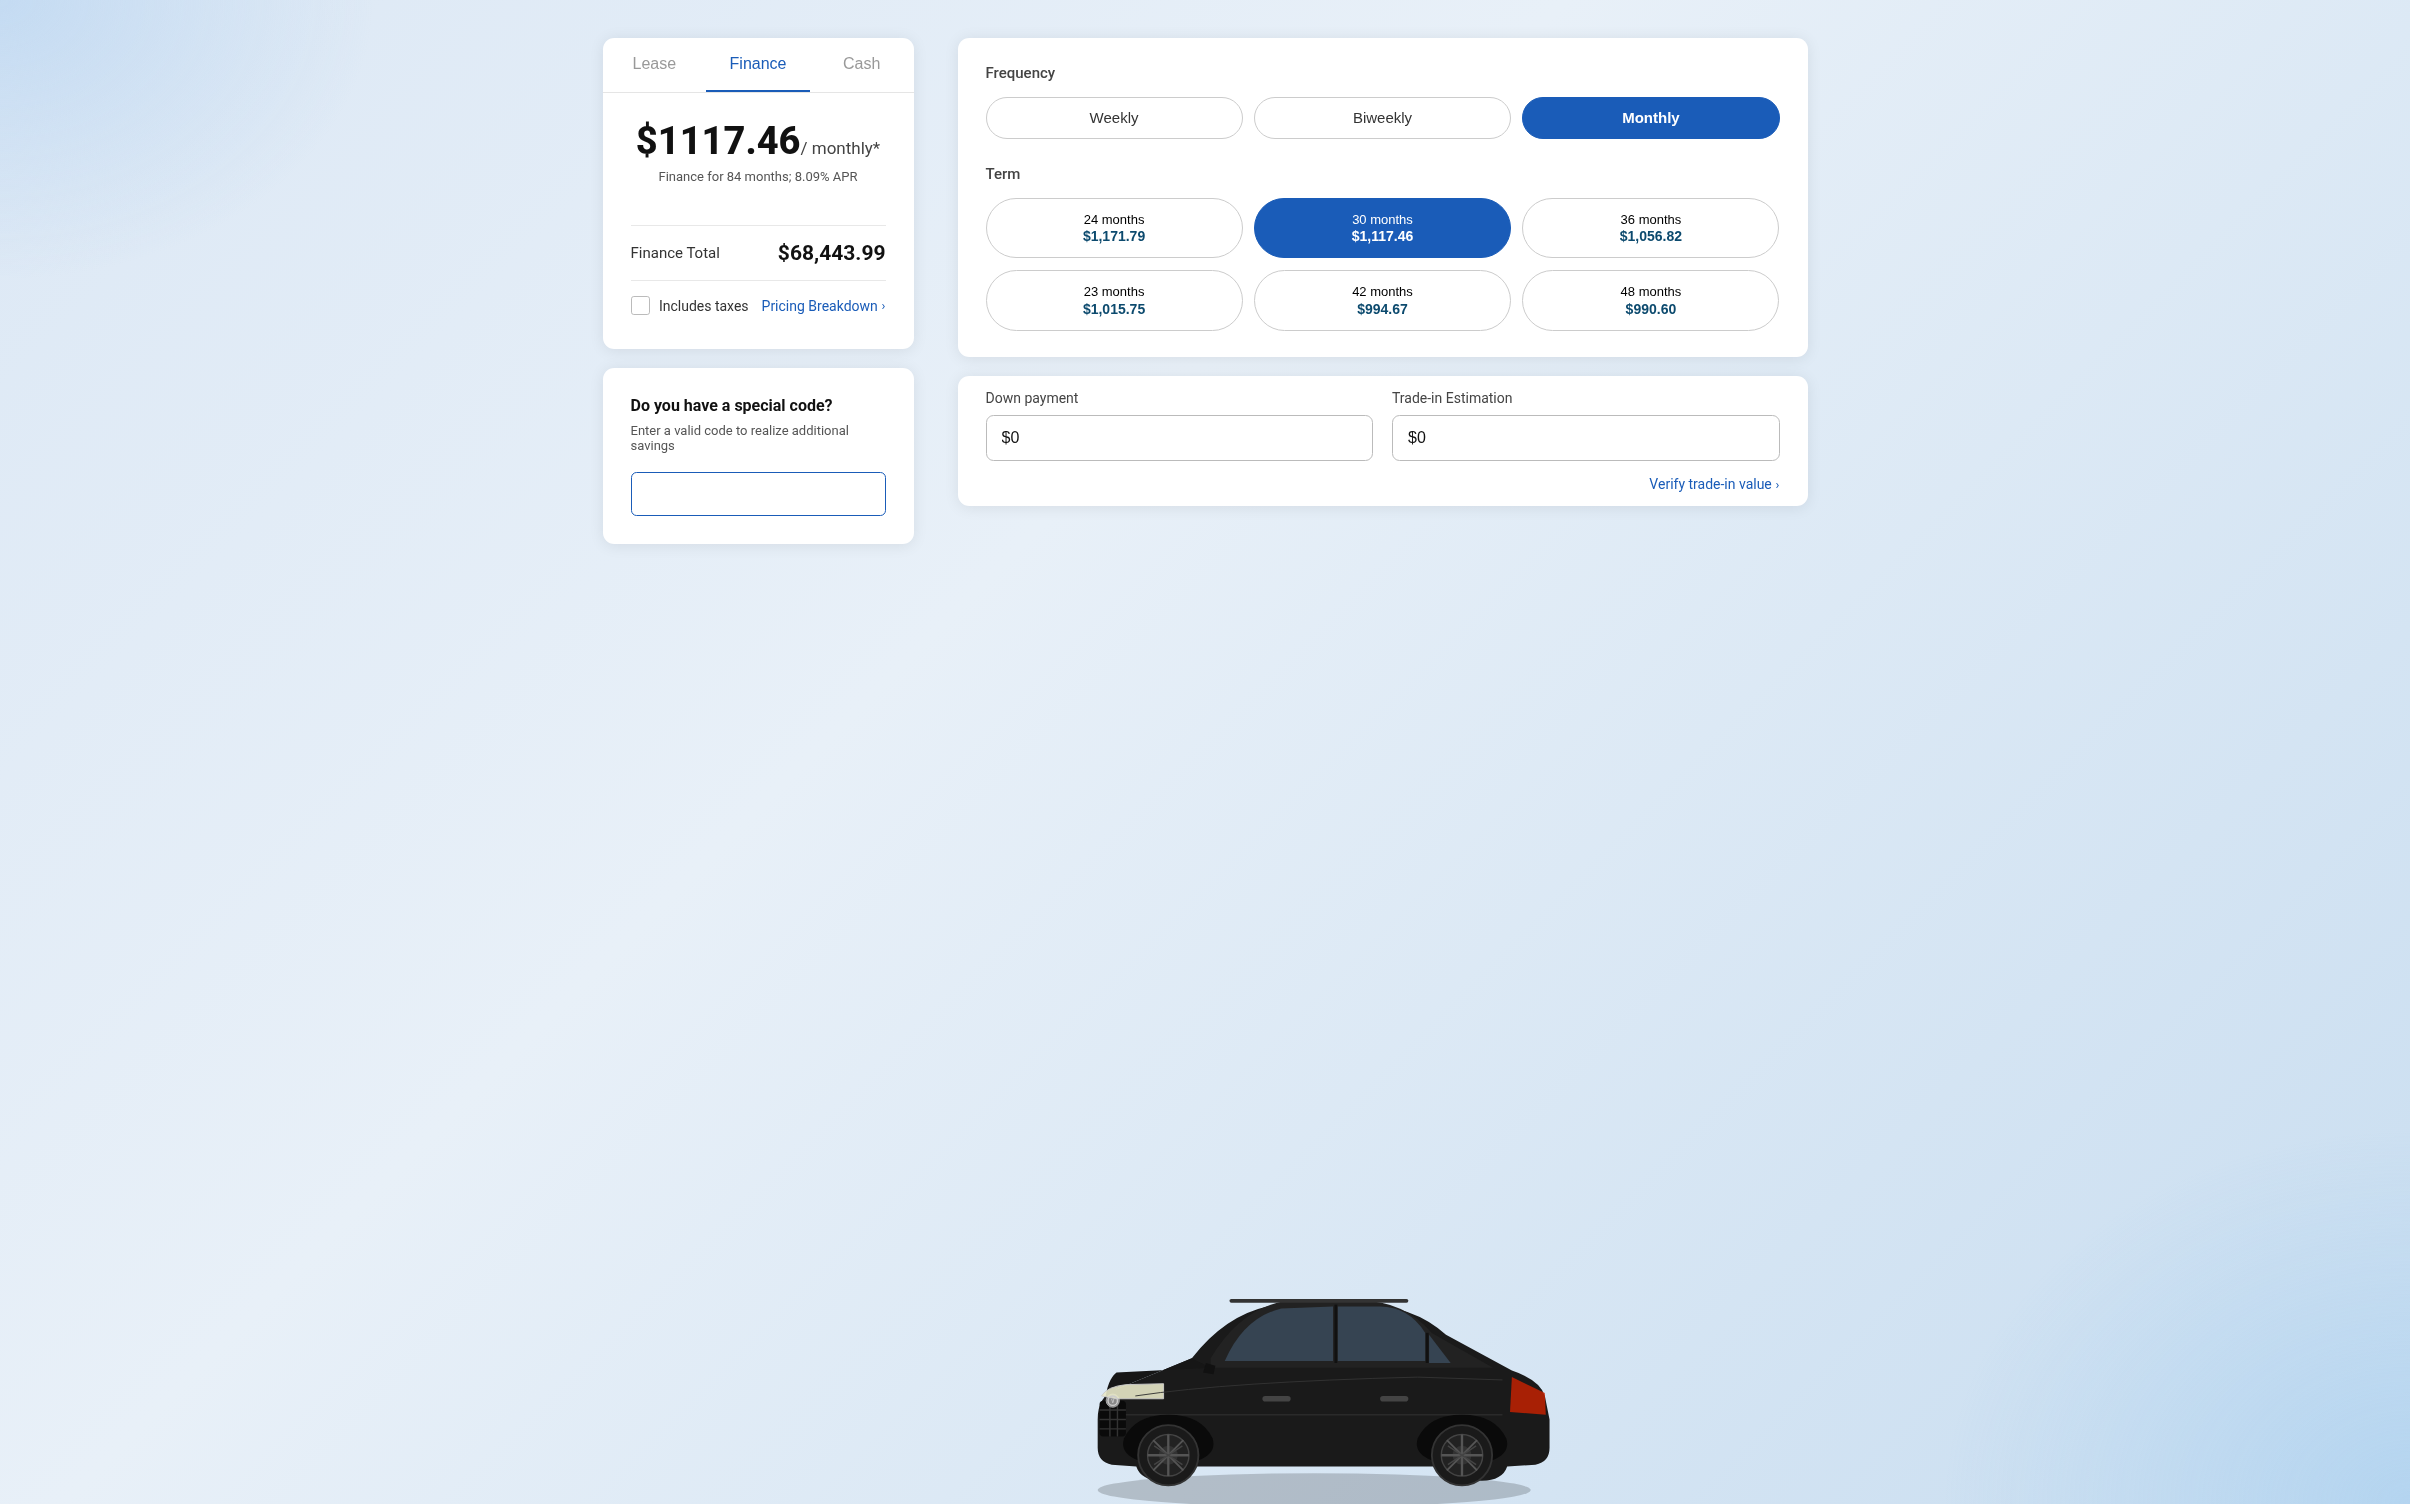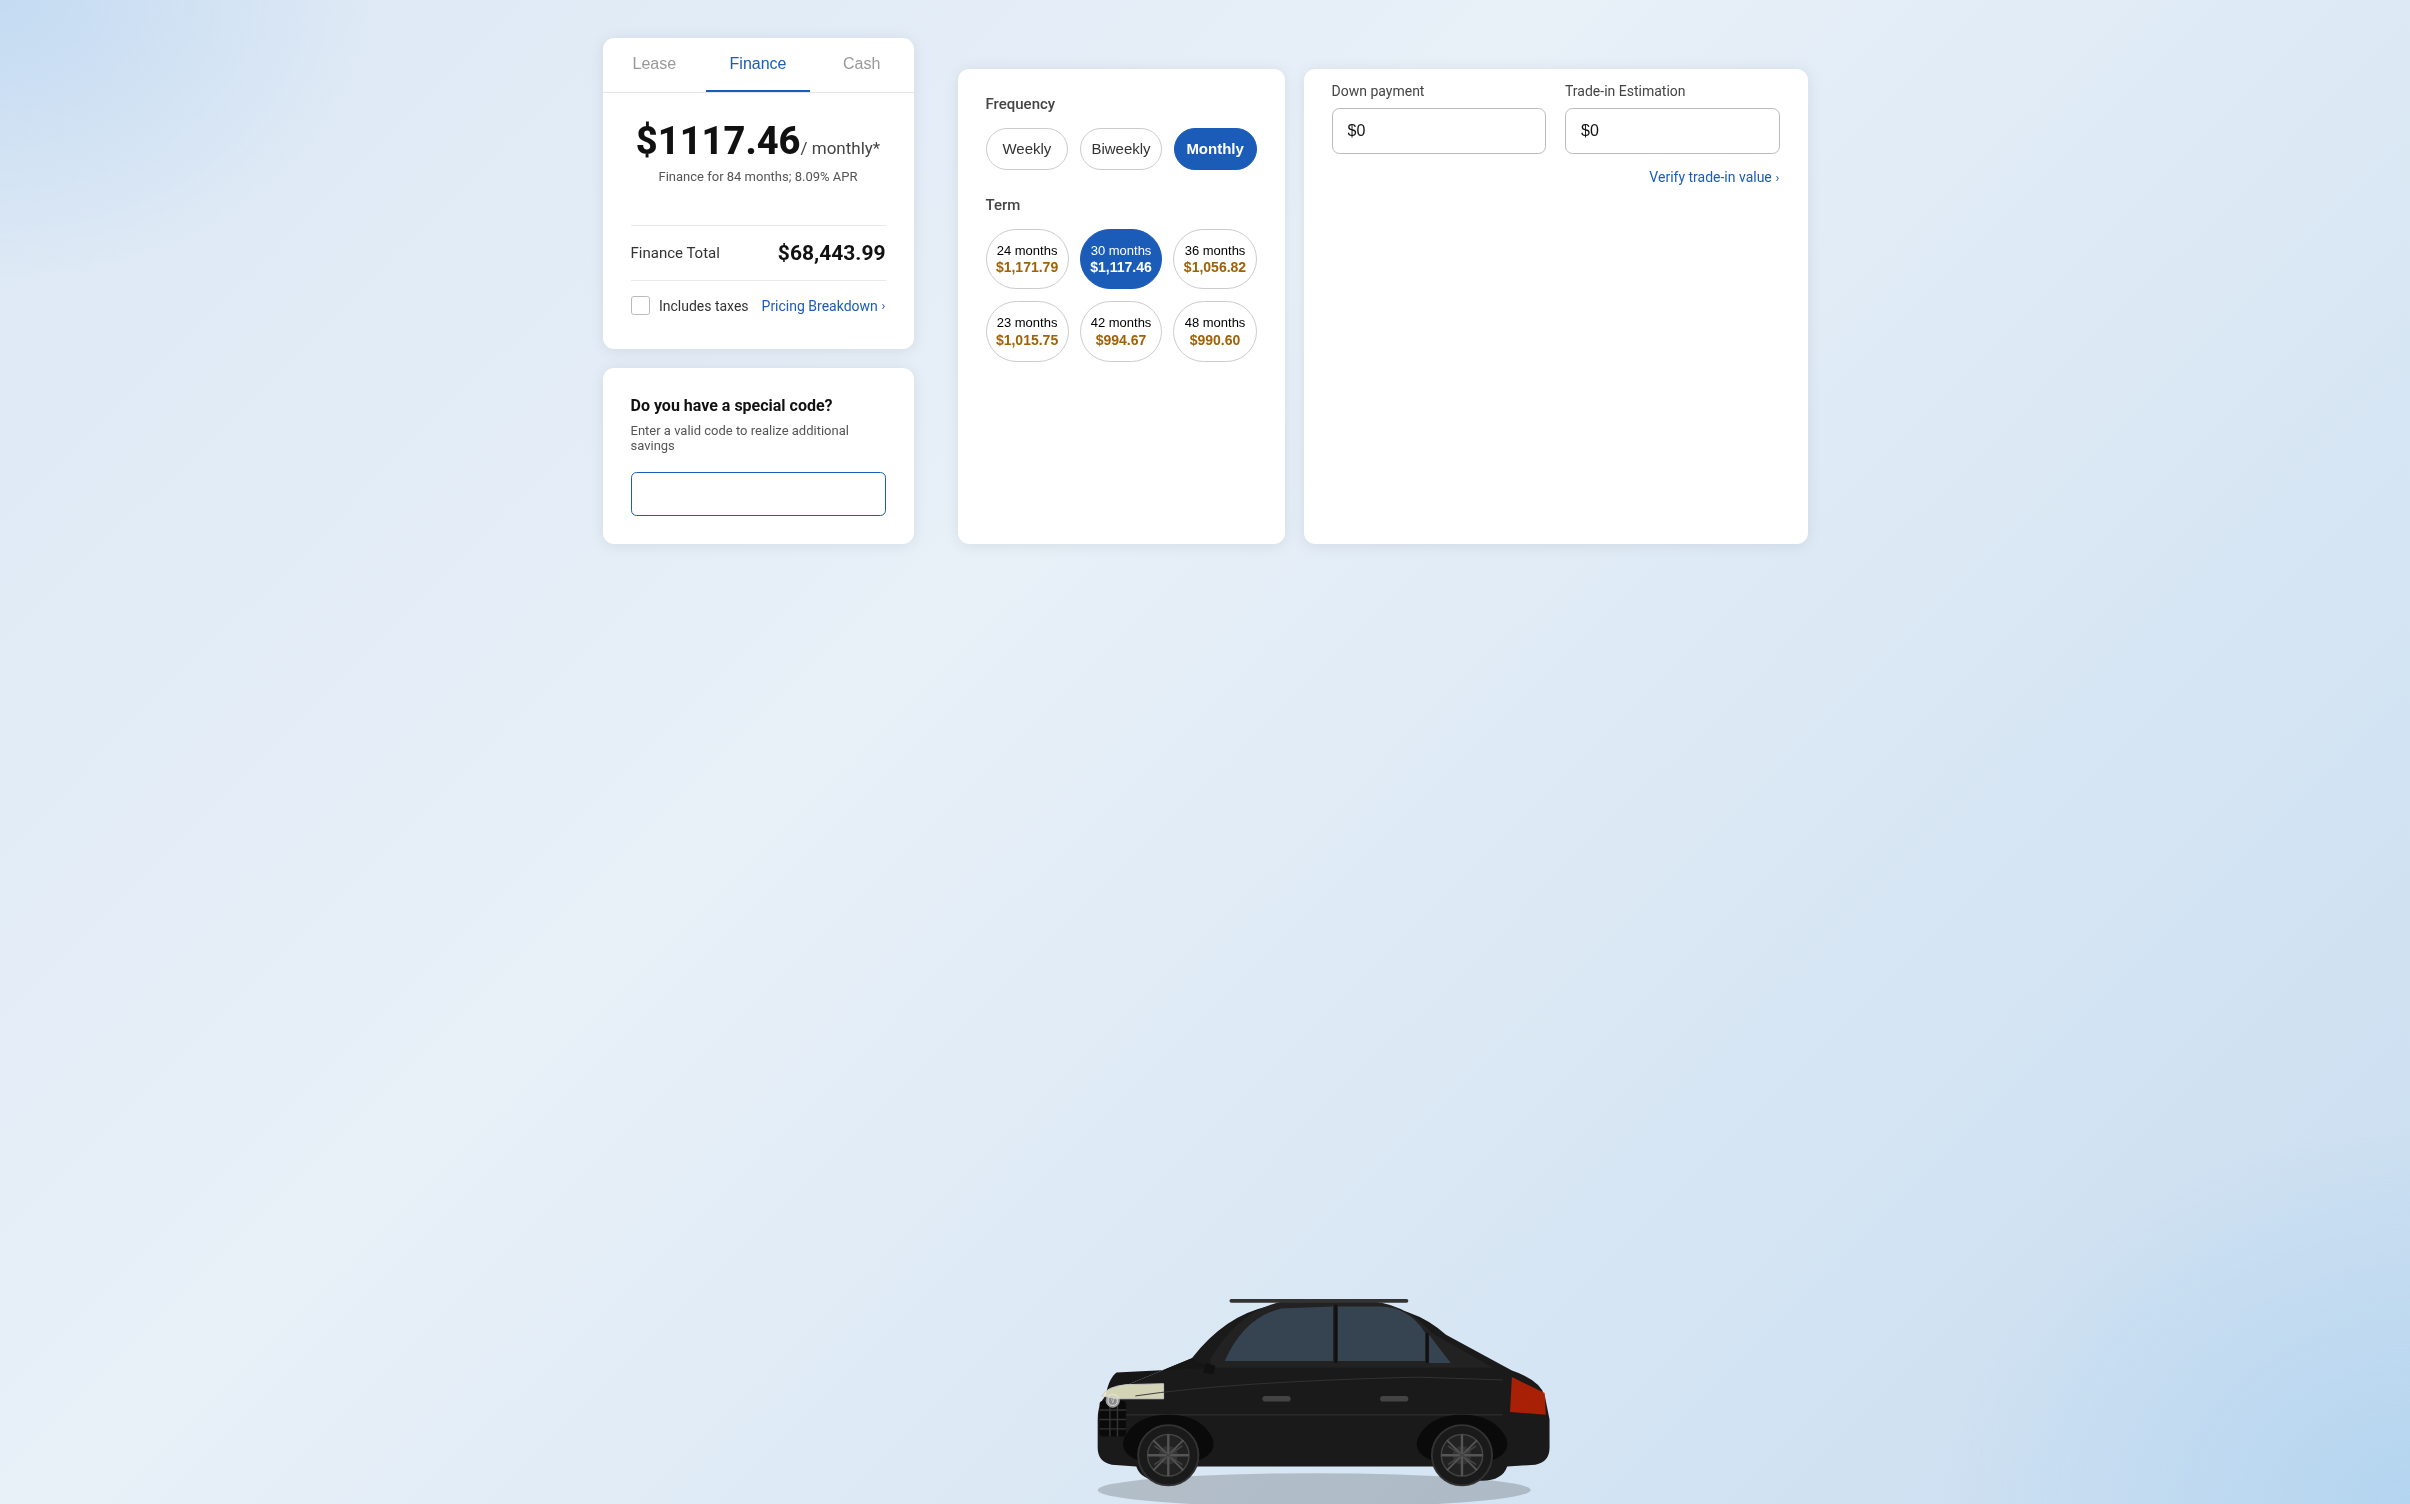--- a/index.html
+++ b/index.html
@@ -174,23 +174,22 @@
       border-radius: 5.6px;
       font-size: 14px;
       outline: none;
       color: #333;
     }
 
     
     .right-panel {
       flex: 1;
       display: flex;
-      flex-direction: row;
+      flex-direction: column;
       gap: 19px;
-      margin-top: 31px;
     }
 
     .frequency-card {
       background: #fff;
       border-radius: 11.3px;
       box-shadow: 0 1.9px 15px rgba(0,0,0,0.08);
       padding: 26px 28px;
     }
 
     .section-label {
@@ -248,21 +247,21 @@
     }
 
     .term-months {
       font-size: 13px;
       color: #000000;
       display: block;
     }
 
     .term-price {
       font-size: 14px;
-      color: #a16207;
+      color: #0c4a6e;
       font-weight: 600;
       display: block;
       margin-top: 1.9px;
     }
 
     .term-btn.active .term-months,
     .term-btn.active .term-price {
       color: #fff;
     }
 

